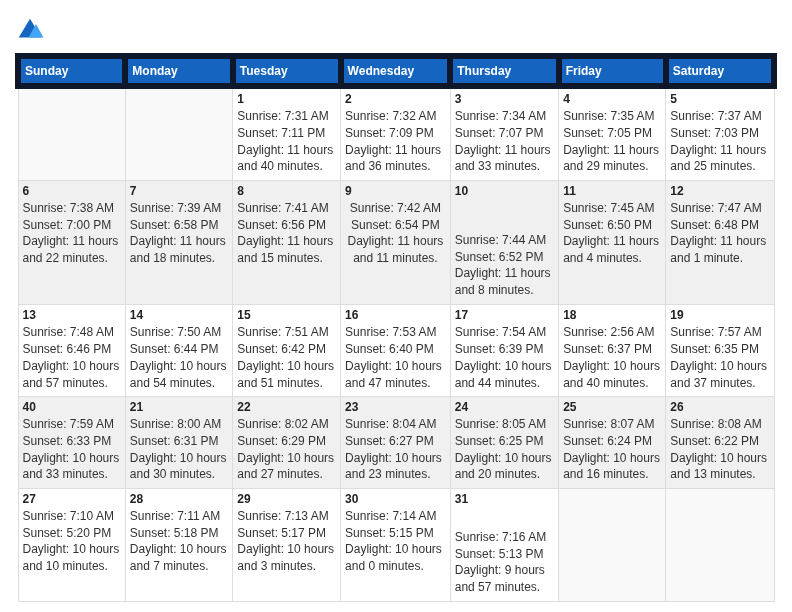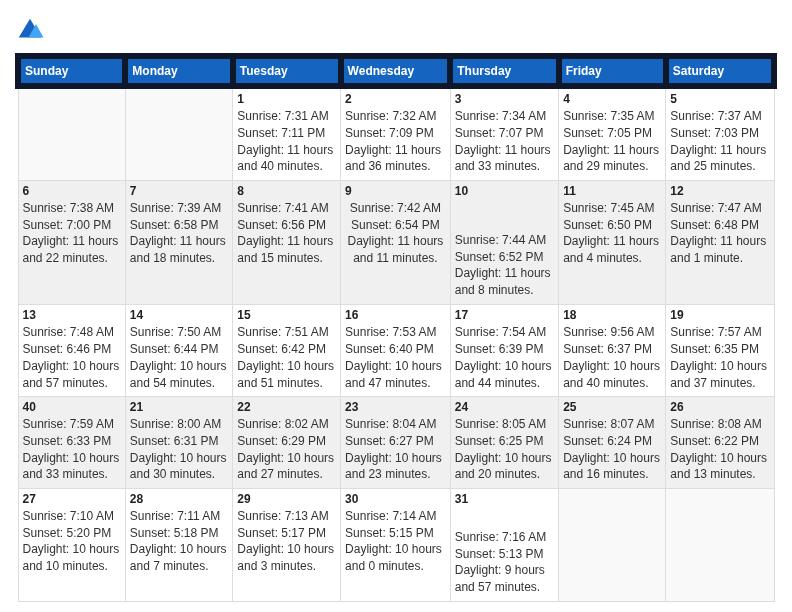--- a/index.html
+++ b/index.html
@@ -236,21 +236,21 @@
 Daylight: 10 hours and 47 minutes.</div>
           </td>
           <td>
             <span class="day-number">17</span>
             <div class="day-info" style="white-space: pre-line;">Sunrise: 7:54 AM
 Sunset: 6:39 PM
 Daylight: 10 hours and 44 minutes.</div>
           </td>
           <td>
             <span class="day-number">18</span>
-            <div class="day-info" style="white-space: pre-line;">Sunrise: 9:56 AM
+            <div class="day-info" style="white-space: pre-line;">Sunrise: 2:56 AM
 Sunset: 6:37 PM
 Daylight: 10 hours and 40 minutes.</div>
           </td>
           <td>
             <span class="day-number">19</span>
             <div class="day-info" style="white-space: pre-line;">Sunrise: 7:57 AM
 Sunset: 6:35 PM
 Daylight: 10 hours and 37 minutes.</div>
           </td>
         </tr>

